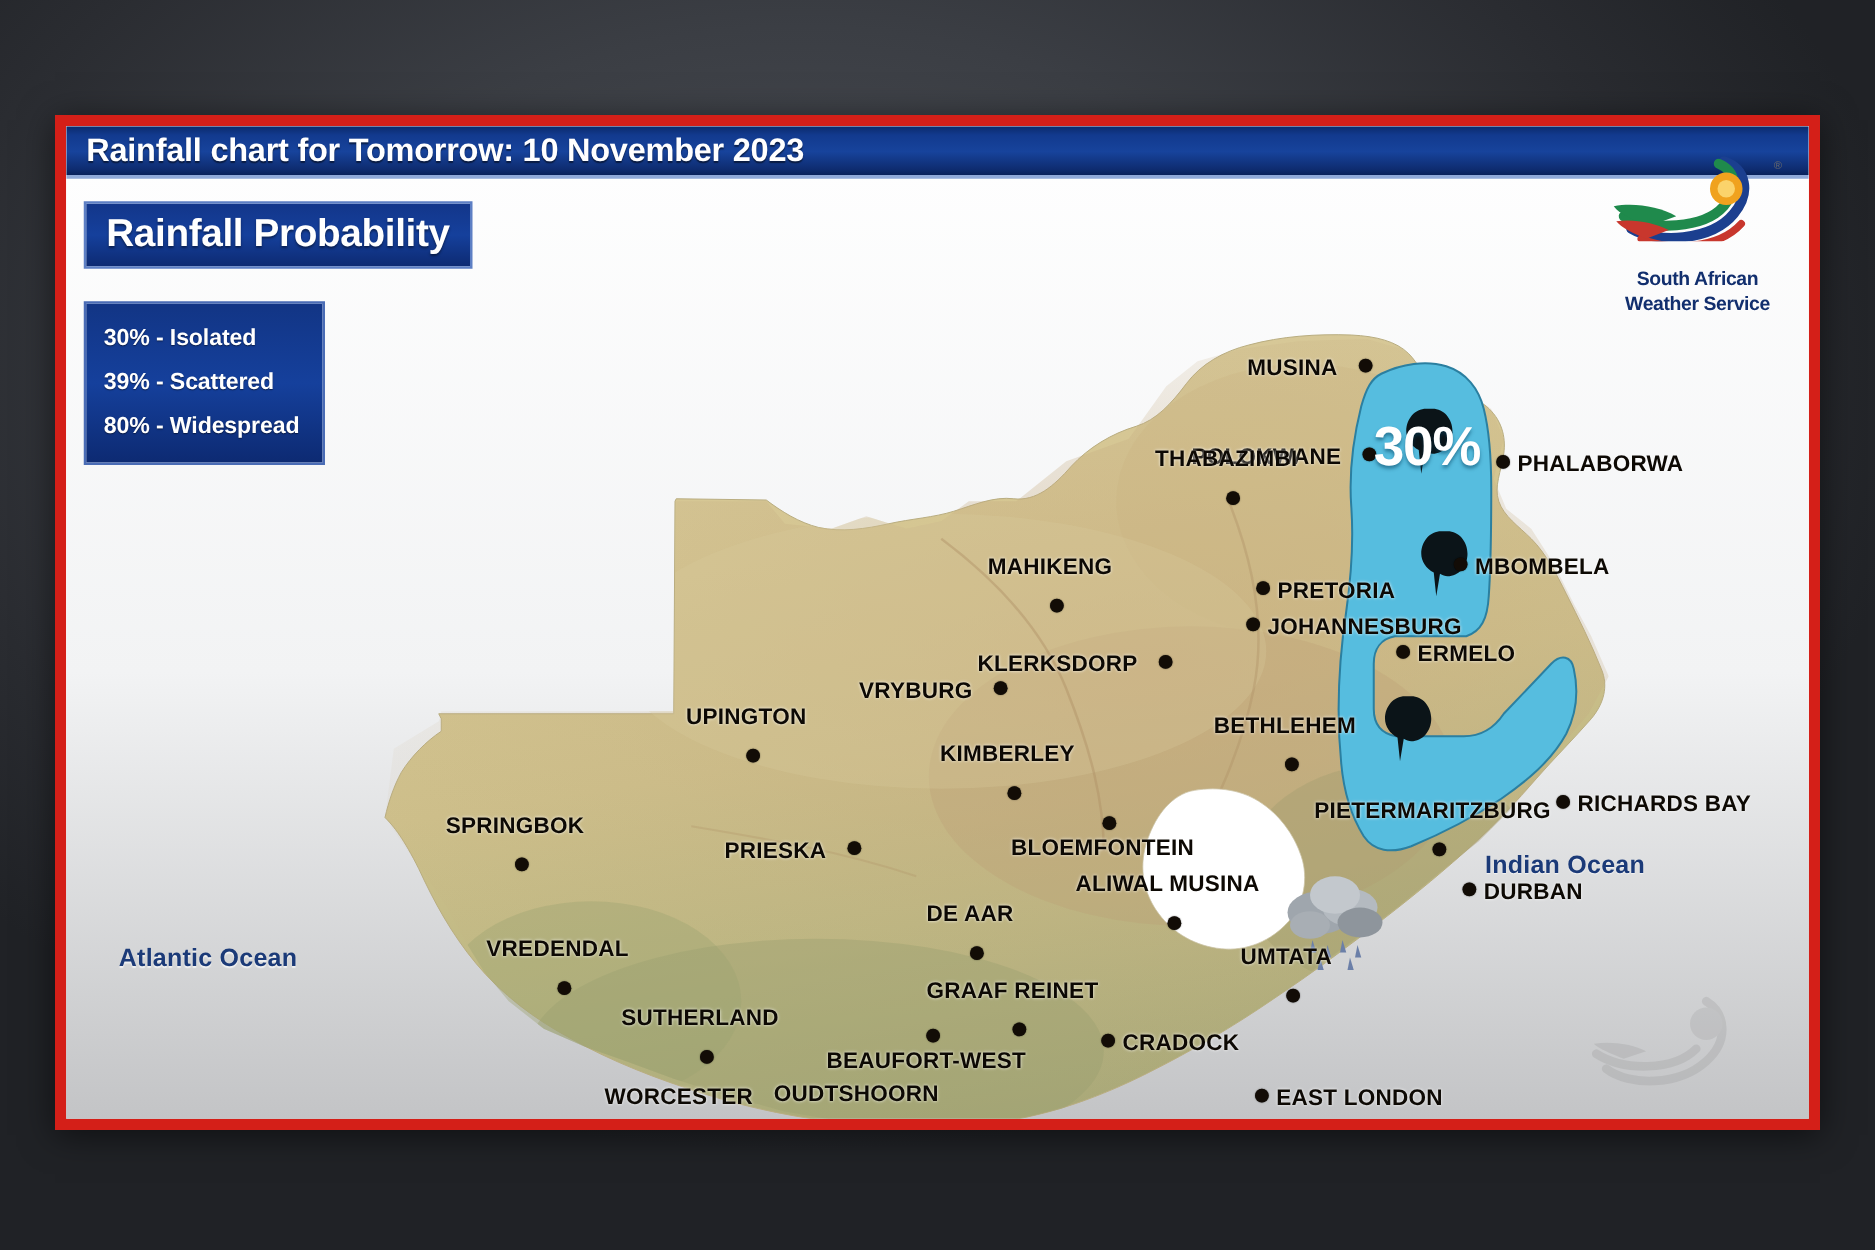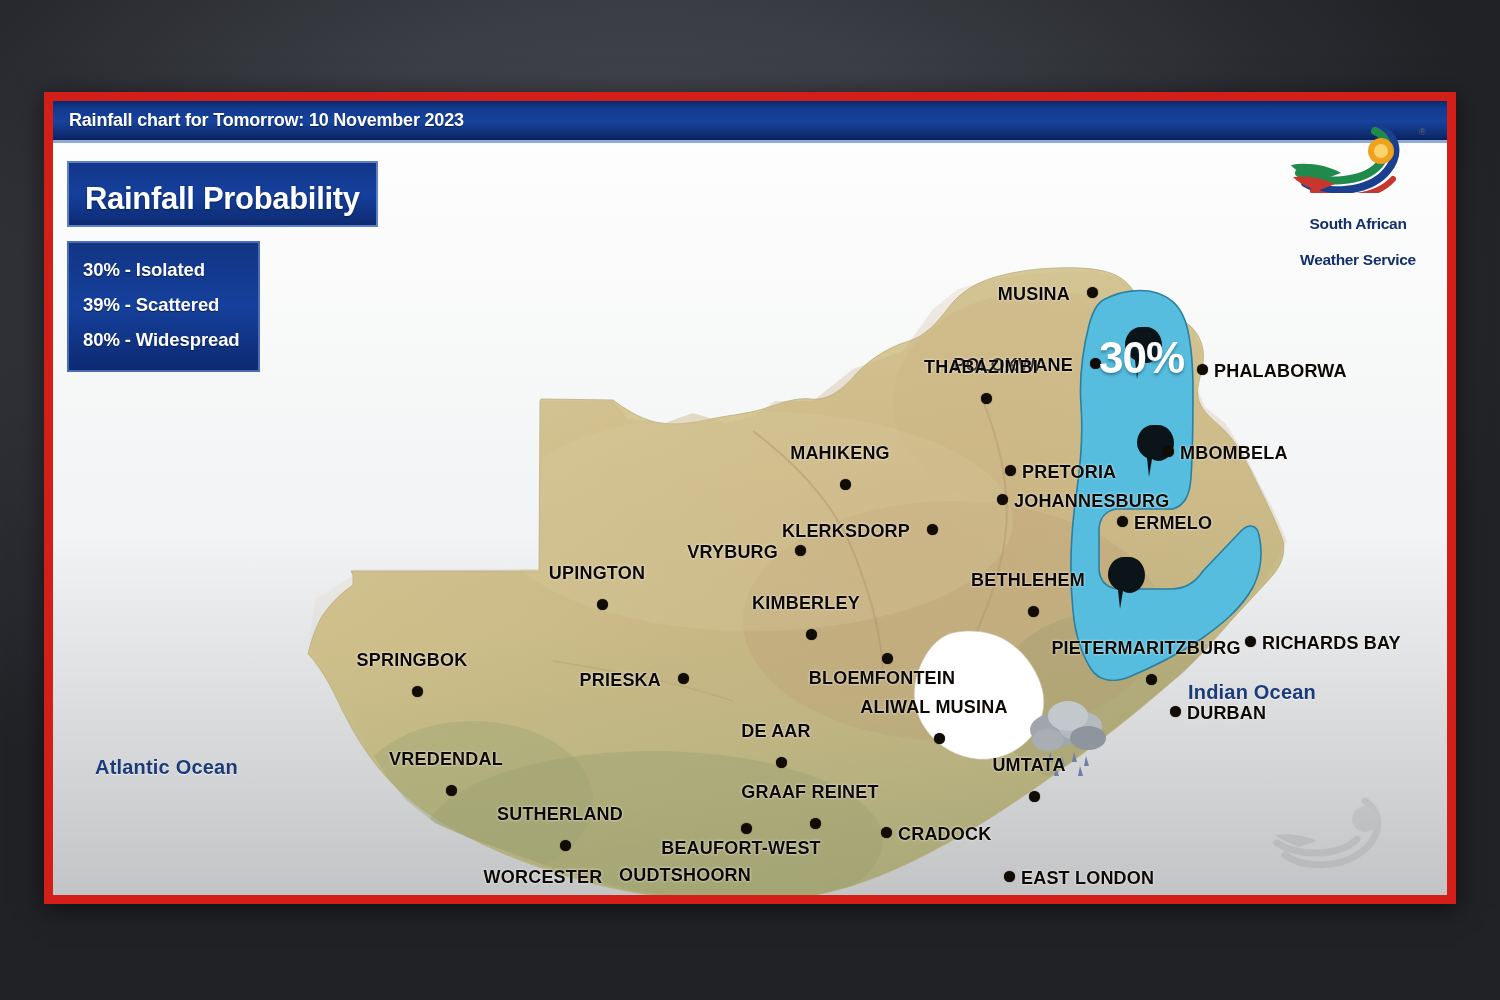--- a/index.html
+++ b/index.html
@@ -37,33 +37,33 @@
     position: absolute; left: 0; top: 0;
     width: 100%; height: 42px;
     background: linear-gradient(to bottom,#0b2a6b 0%,#123a8e 18%,#17439c 52%,#0e2c70 88%,#08215a 100%);
     border-bottom: 3px solid #8fa9d8;
     display: flex; align-items: center;
     justify-content: space-between;
     padding: 0 14px 0 16px;
   }
   #titlebar .t {
     color: #fff;
-    font-size: 18px;
+    font-size: 26px;
     font-weight: bold;
     letter-spacing: -0.2px;
     text-shadow: 0 1px 1px rgba(0,0,0,.5);
     white-space: nowrap;
   }
 
   
   #legend-title {
     position: absolute; left: 14px; top: 60px;
     background: linear-gradient(to bottom,#13368a 0%,#15409c 50%,#0d2a72 100%);
     border: 2px solid #5d7fc4;
-    padding: 18px 16px 8px 16px;
+    padding: 6px 16px 8px 16px;
     color: #fff; font-size: 31px; font-weight: bold;
     letter-spacing: -0.3px;
     text-shadow: 0 1px 2px rgba(0,0,0,.45);
     white-space: nowrap;
   }
   #legend-box {
     position: absolute; left: 14px; top: 140px;
     background: linear-gradient(to bottom,#123585 0%,#15409c 50%,#0d2a72 100%);
     border: 2px solid #4a6cb5;
     padding: 10px 18px 12px 14px;
@@ -78,21 +78,21 @@
 
   
   #logo { position: absolute; right: 14px; top: 20px; width: 150px; text-align: center; }
   #logo .mark { width: 150px; height: 72px; display: block; }
   #logo .l1, #logo .l2 {
     color: #122f6e; font-weight: bold; letter-spacing: -0.3px;
     text-shadow: 0 1px 0 rgba(255,255,255,.6);
     margin-top: 22px;
   }
   #logo .l1 { font-size: 15.5px; }
-  #logo .l2 { font-size: 15.5px; margin-top: 18px; }
+  #logo .l2 { font-size: 15.5px; margin-top: 2px; }
 
   
   #mapwrap { position: absolute; left: 0; top: 0; width: 100%; height: 100%; }
   #mapsvg { position: absolute; left: 0; top: 0; width: 1394px; height: 794px; }
 
   
   .city { position: absolute; }
   .city .dot {
     position: absolute; width: 11px; height: 11px;
     border-radius: 50%; background: #120c06;

